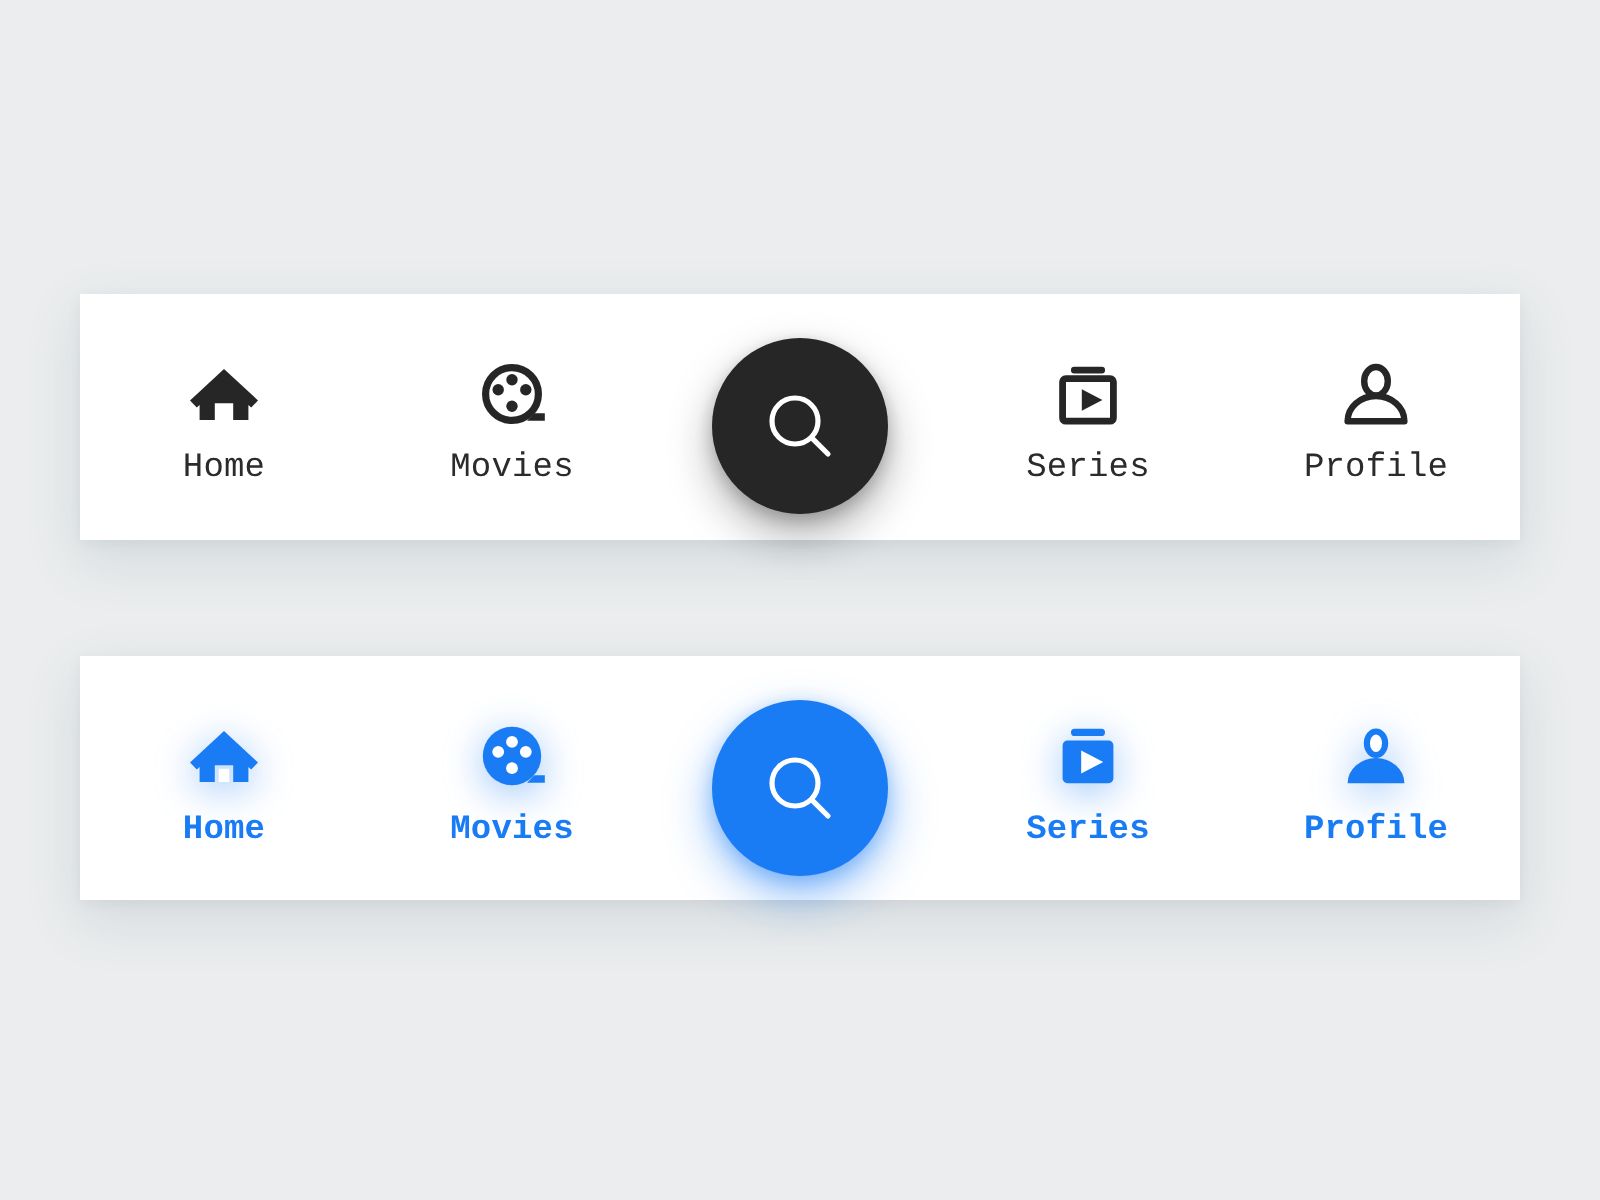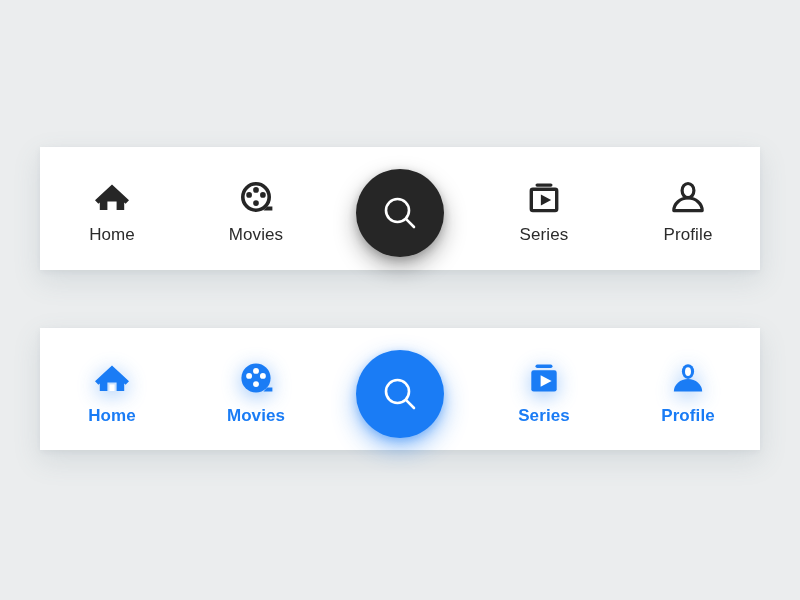--- a/index.html
+++ b/index.html
@@ -48,20 +48,21 @@
   .tab {
     flex: 1 1 0;
     height: 100%;
     display: flex;
     flex-direction: column;
     align-items: center;
     justify-content: flex-start;
     position: relative;
     cursor: pointer;
     user-select: none;
+    font-family: Liberation Mono, monospace;
   }
 
   .tab-icon {
     margin-top: 30px;
     height: 40px;
     display: flex;
     align-items: center;
     justify-content: center;
   }
 

